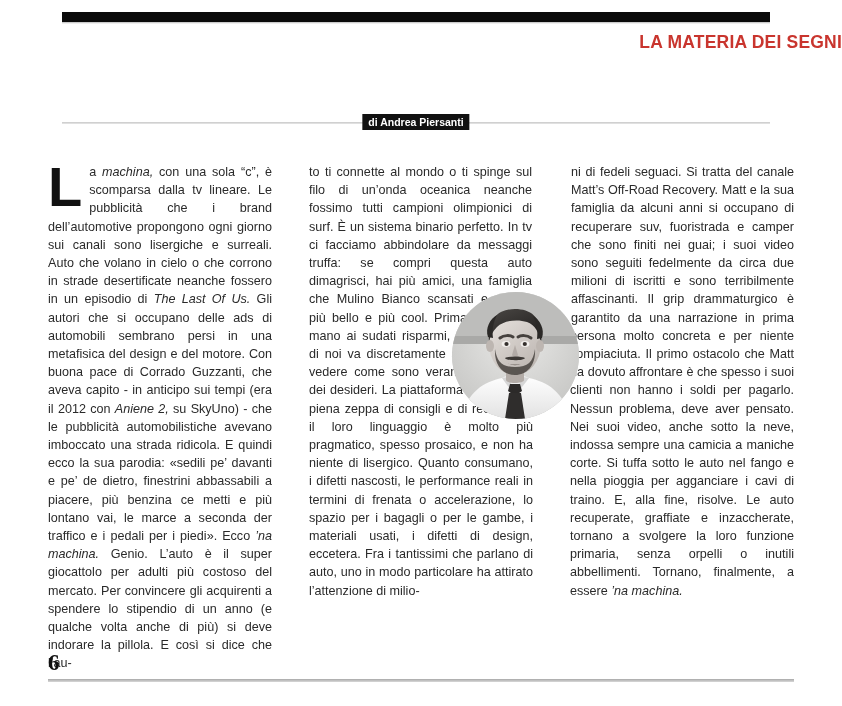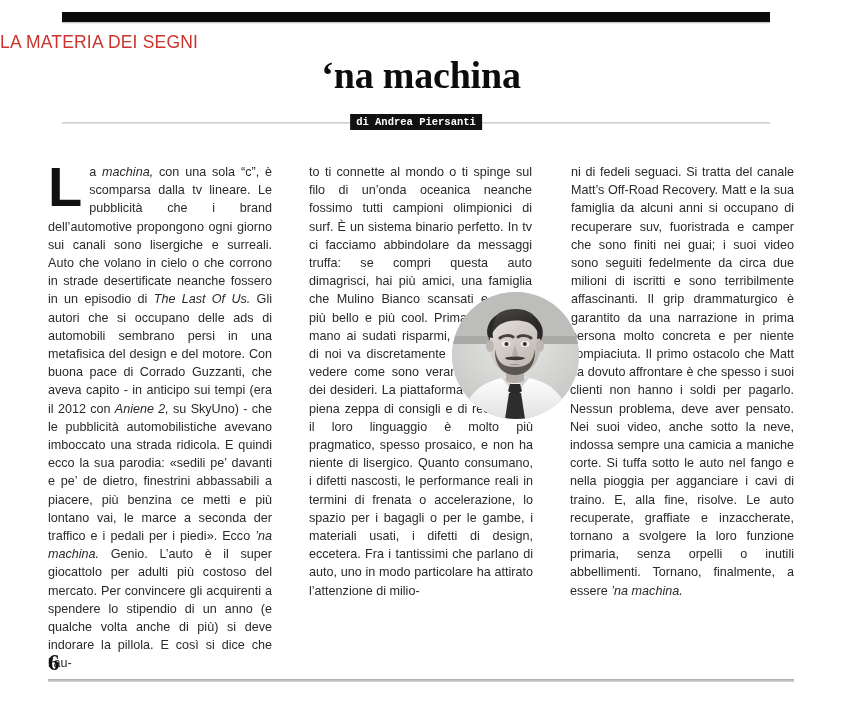--- a/index.html
+++ b/index.html
@@ -38,24 +38,24 @@
     width: 708px;
     height: 2px;
     background: linear-gradient(to bottom, #b9b9b9, #ffffff);
   }
 
   .kicker {
     position: absolute;
     left: 0;
     right: 0;
     top: 32px;
-    text-align: left;
+    text-align: right;
     color: #c9352e;
     font-family: "Liberation Sans", sans-serif;
-    font-weight: normal;
+    font-weight: bold;
     font-size: 17.5px;
     letter-spacing: 0.2px;
   }
 
   .headline {
     position: absolute;
     left: 0;
     right: 0;
     top: 53px;
     text-align: center;
@@ -87,21 +87,21 @@
     top: 0;
     transform: translateX(-50%);
     background: #111111;
     color: #ffffff;
     font-size: 10.5px;
     font-weight: bold;
     line-height: 16px;
     height: 16px;
     padding: 0 6px;
     white-space: nowrap;
-    font-family: Liberation Mono, monospace;
+    font-family: Liberation Sans, sans-serif;
   }
 
   
   .columns {
     position: absolute;
     left: 48px;
     top: 163px;
     width: 746px;
     height: 470px;
   }
@@ -191,21 +191,20 @@
 </head>
 <body>
 
 <div class="page">
 
   <div class="top-rule"></div>
   <div class="top-rule-shadow"></div>
 
   <div class="kicker">LA MATERIA DEI SEGNI</div>
 
-  <div class="headline">‘na machina</div>
 
   <div class="byline-wrap">
     <div class="byline-rule"></div>
     <div class="byline-badge">di Andrea Piersanti</div>
   </div>
 
   <div class="columns">
 
     <div class="col col-1">
       <p><span class="dropcap">L</span><span>a <em class="ital">machina,</em> con una sola “c”, è scomparsa dalla tv lineare. Le pubblicità che i brand dell’automotive propongono ogni giorno sui canali sono lisergiche e surreali. Auto che volano in cielo o che corrono in strade desertificate neanche fossero in un episodio di <em class="ital">The Last Of Us.</em> Gli autori che si occupano delle ads di automobili sembrano persi in una metafisica del design e del motore. Con buona pace di Corrado Guzzanti, che aveva capito - in anticipo sui tempi (era il 2012 con <em class="ital">Aniene 2,</em> su SkyUno) - che le pubblicità automobilistiche avevano imboccato una strada ridicola. E quindi ecco la sua parodia: «sedili pe’ davanti e pe’ de dietro, finestrini abbassabili a piacere, più benzina ce metti e più lontano vai, le marce a seconda der traffico e i pedali per i piedi». Ecco <em class="ital">’na machina.</em> Genio. L’auto è il super giocattolo per adulti più costoso del mercato. Per convincere gli acquirenti a spendere lo stipendio di un anno (e qualche volta anche di più) si deve indorare la pillola. E così si dice che l’au-</span></p>

